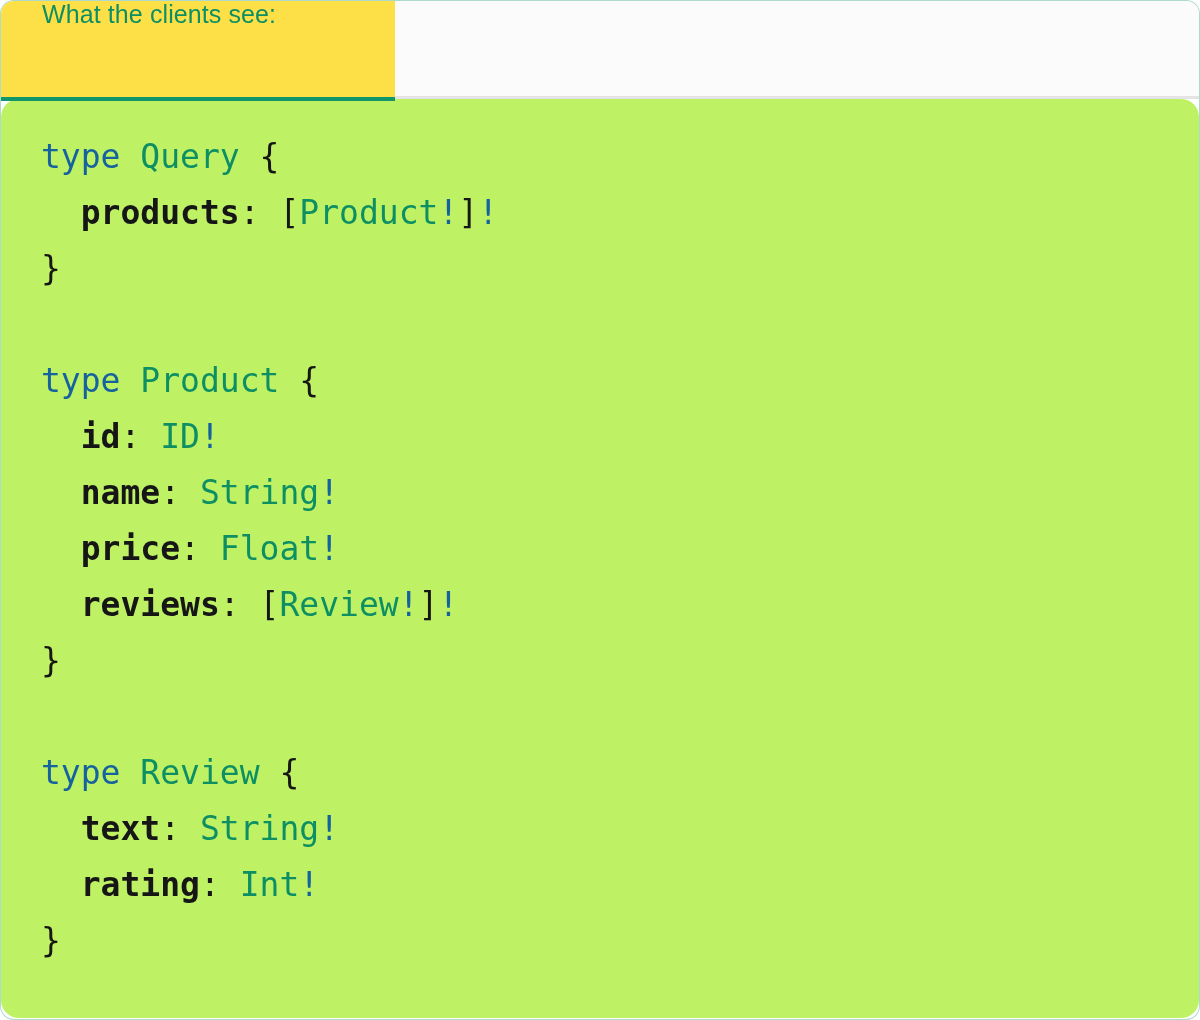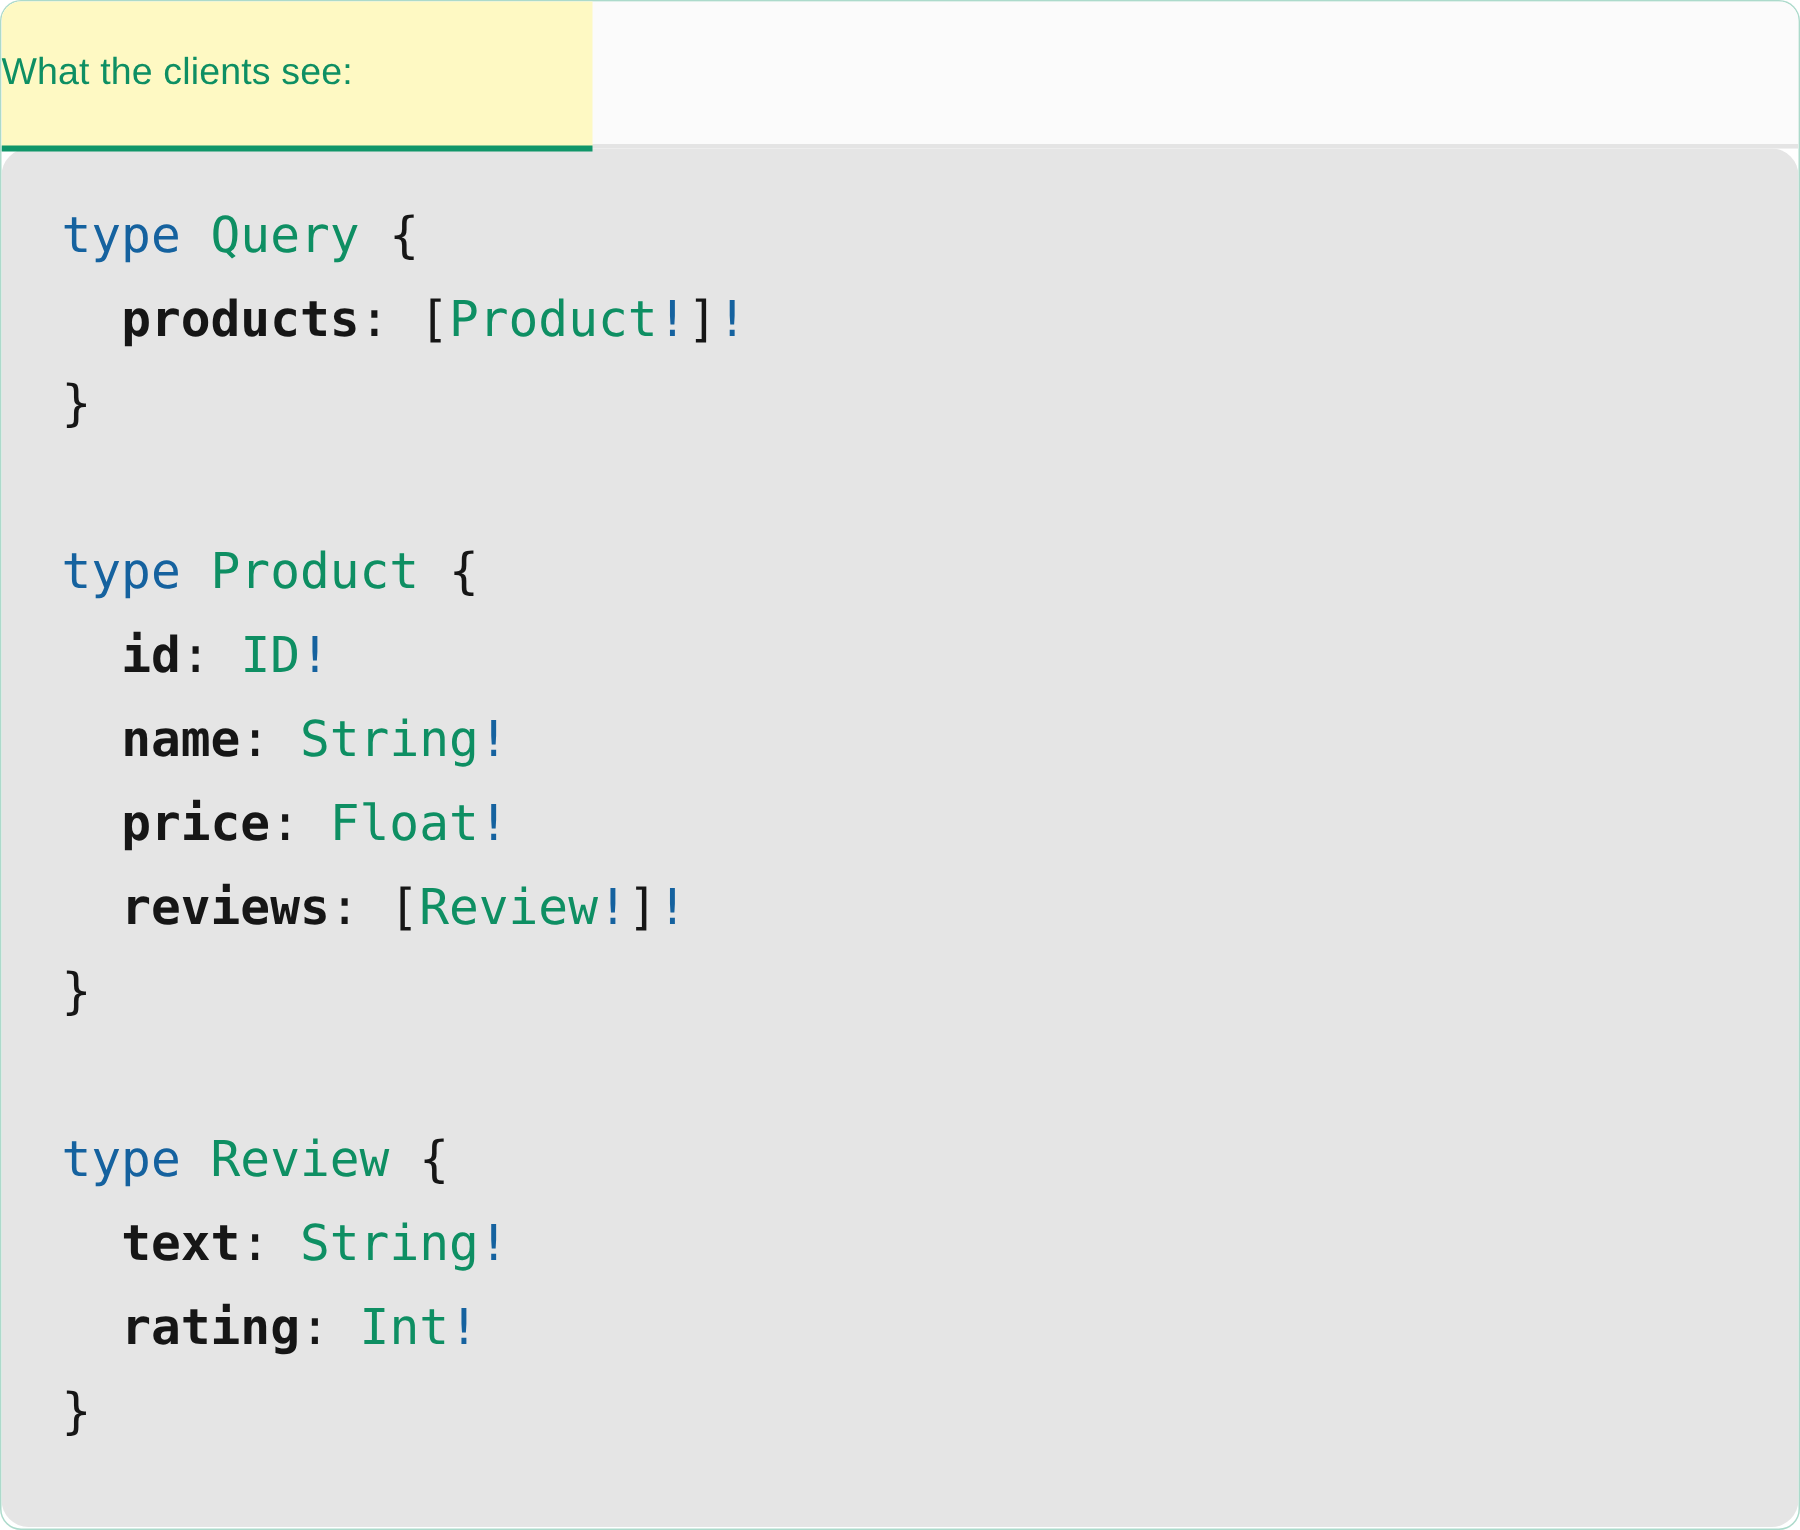--- a/index.html
+++ b/index.html
@@ -35,22 +35,22 @@
     border-bottom: 3px solid #e4e4e4;
     display: flex;
     align-items: center;
   }
   .tab {
     position: relative;
     box-sizing: border-box;
     height: 98px;
     width: 394px;
     display: flex;
-    align-items: center;
-    background: #fef9c3;
+    padding-left: 41px;
+    background: #fde047;
     cursor: pointer;
   }
   .tab::after {
     content: "";
     position: absolute;
     left: 0;
     right: 0;
     bottom: -3px;
     height: 4px;
     background: #109669;
@@ -61,21 +61,21 @@
     font-weight: 500;
     letter-spacing: 0.1px;
     color: #0e8f63;
     white-space: nowrap;
   }
 
   
   .code-area {
     box-sizing: border-box;
     padding: 30px 0 0 0;
-    background: #e5e5e5;
+    background: #bef264;
     height: 919px;
     border-radius: 18px;
   }
   .code {
     margin: 0;
     padding: 0 0 0 40px;
     font-family: "DejaVu Sans Mono", "Liberation Mono", monospace;
     font-size: 33px;
     line-height: 56px;
     white-space: pre;

